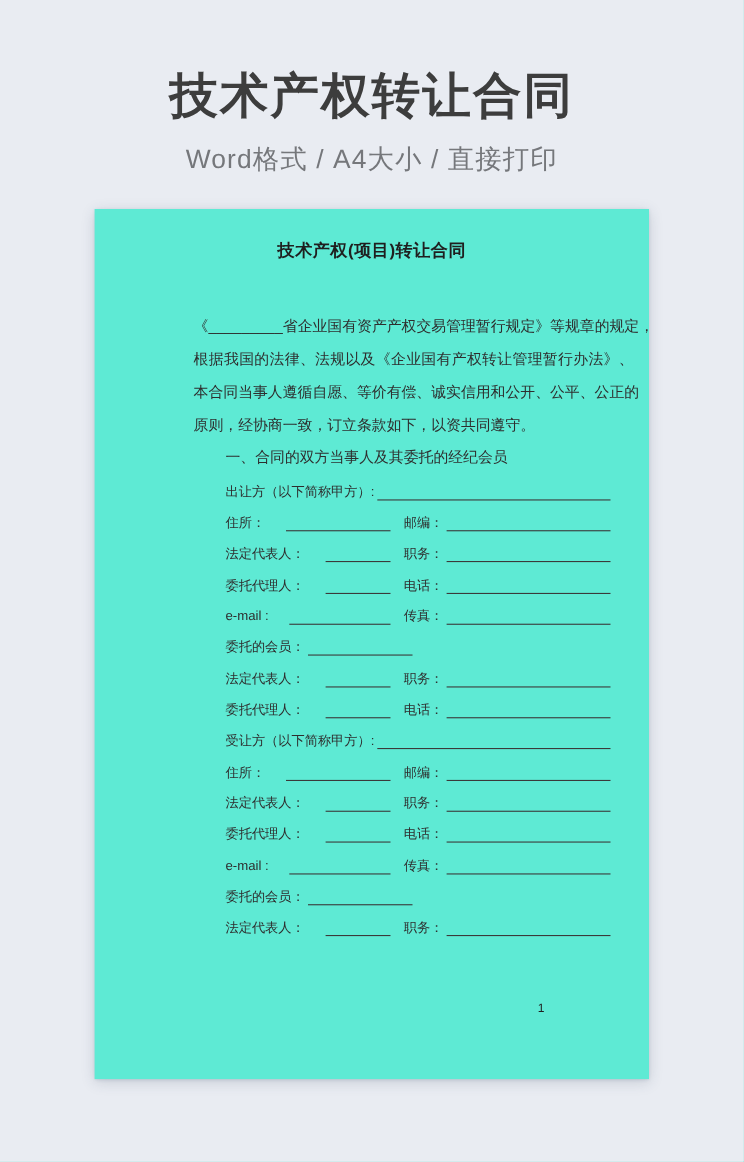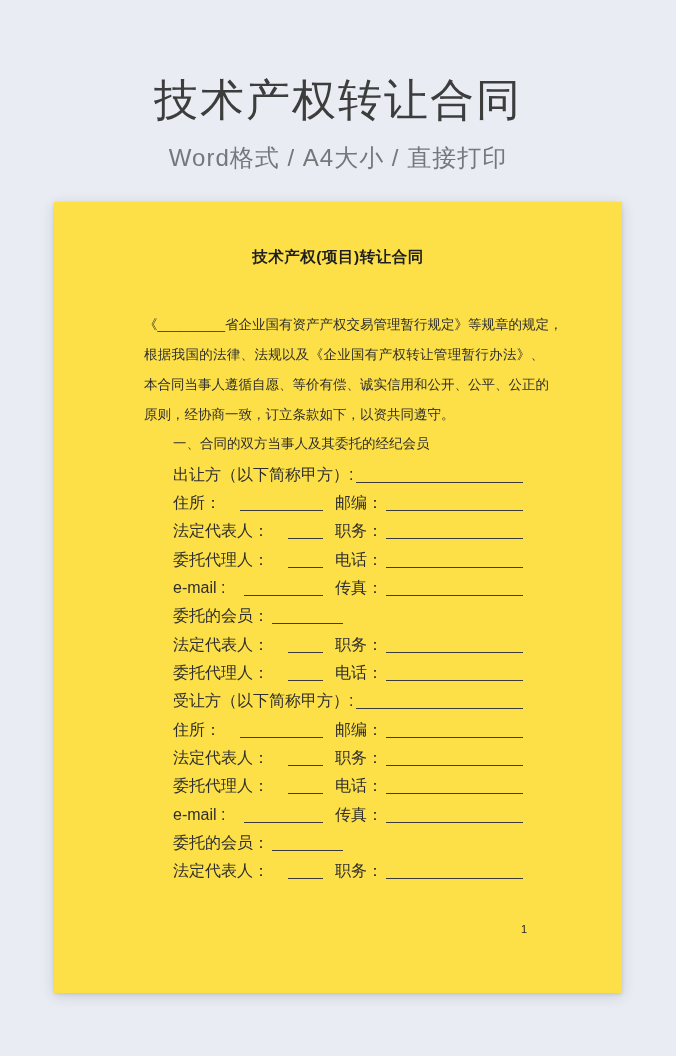--- a/index.html
+++ b/index.html
@@ -9,43 +9,43 @@
     height: 1056px;
     overflow: hidden;
     background: #e9ecf2;
     font-family: "Liberation Sans", "DejaVu Sans", sans-serif;
   }
   .hero {
     text-align: center;
     padding-top: 60px;
   }
   .hero-title {
-    margin: 16px;
+    margin: 4px;
     font-size: 44px;
     line-height: 1.1;
-    font-weight: 400;
+    font-weight: 700;
     color: #3d3d3d;
     letter-spacing: 2px;
   }
   .hero-subtitle {
     margin-top: 20px;
     font-size: 24px;
     line-height: 1.2;
     color: #75777b;
     letter-spacing: 1px;
   }
   .page {
     position: relative;
-    width: 568px;
+    width: 504px;
     height: 791px;
     margin: 29px auto 0 auto;
-    background: #fde047;
+    background: #5eead4;
     box-shadow: 0 3px 12px rgba(45, 60, 90, 0.18), 0 1px 3px rgba(45, 60, 90, 0.12);
     box-sizing: border-box;
-    padding-top: 44px;
+    padding-top: 28px;
   }
   .doc-title {
     text-align: center;
     font-size: 15.5px;
     line-height: 22px;
     font-weight: 700;
     color: #1f1f1f;
     letter-spacing: 0.5px;
   }
   .para {
@@ -85,21 +85,21 @@
   .field {
     display: flex;
     align-items: flex-end;
     box-sizing: border-box;
   }
   .field.col1 { width: 162px; padding-right: 12px; gap: 16px; }
   .field.col2 { width: 188px; }
   .field.full { width: 350px; }
   .field.member { width: 170px; }
   .label {
-    font-size: 16px;
+    font-size: 12px;
     line-height: 16px;
     color: #2e2e2e;
     white-space: nowrap;
   }
   .blank {
     flex: 1;
     height: 10px;
     margin-left: 3px;
     border-bottom: 1.4px solid #3a3a3a;
   }

